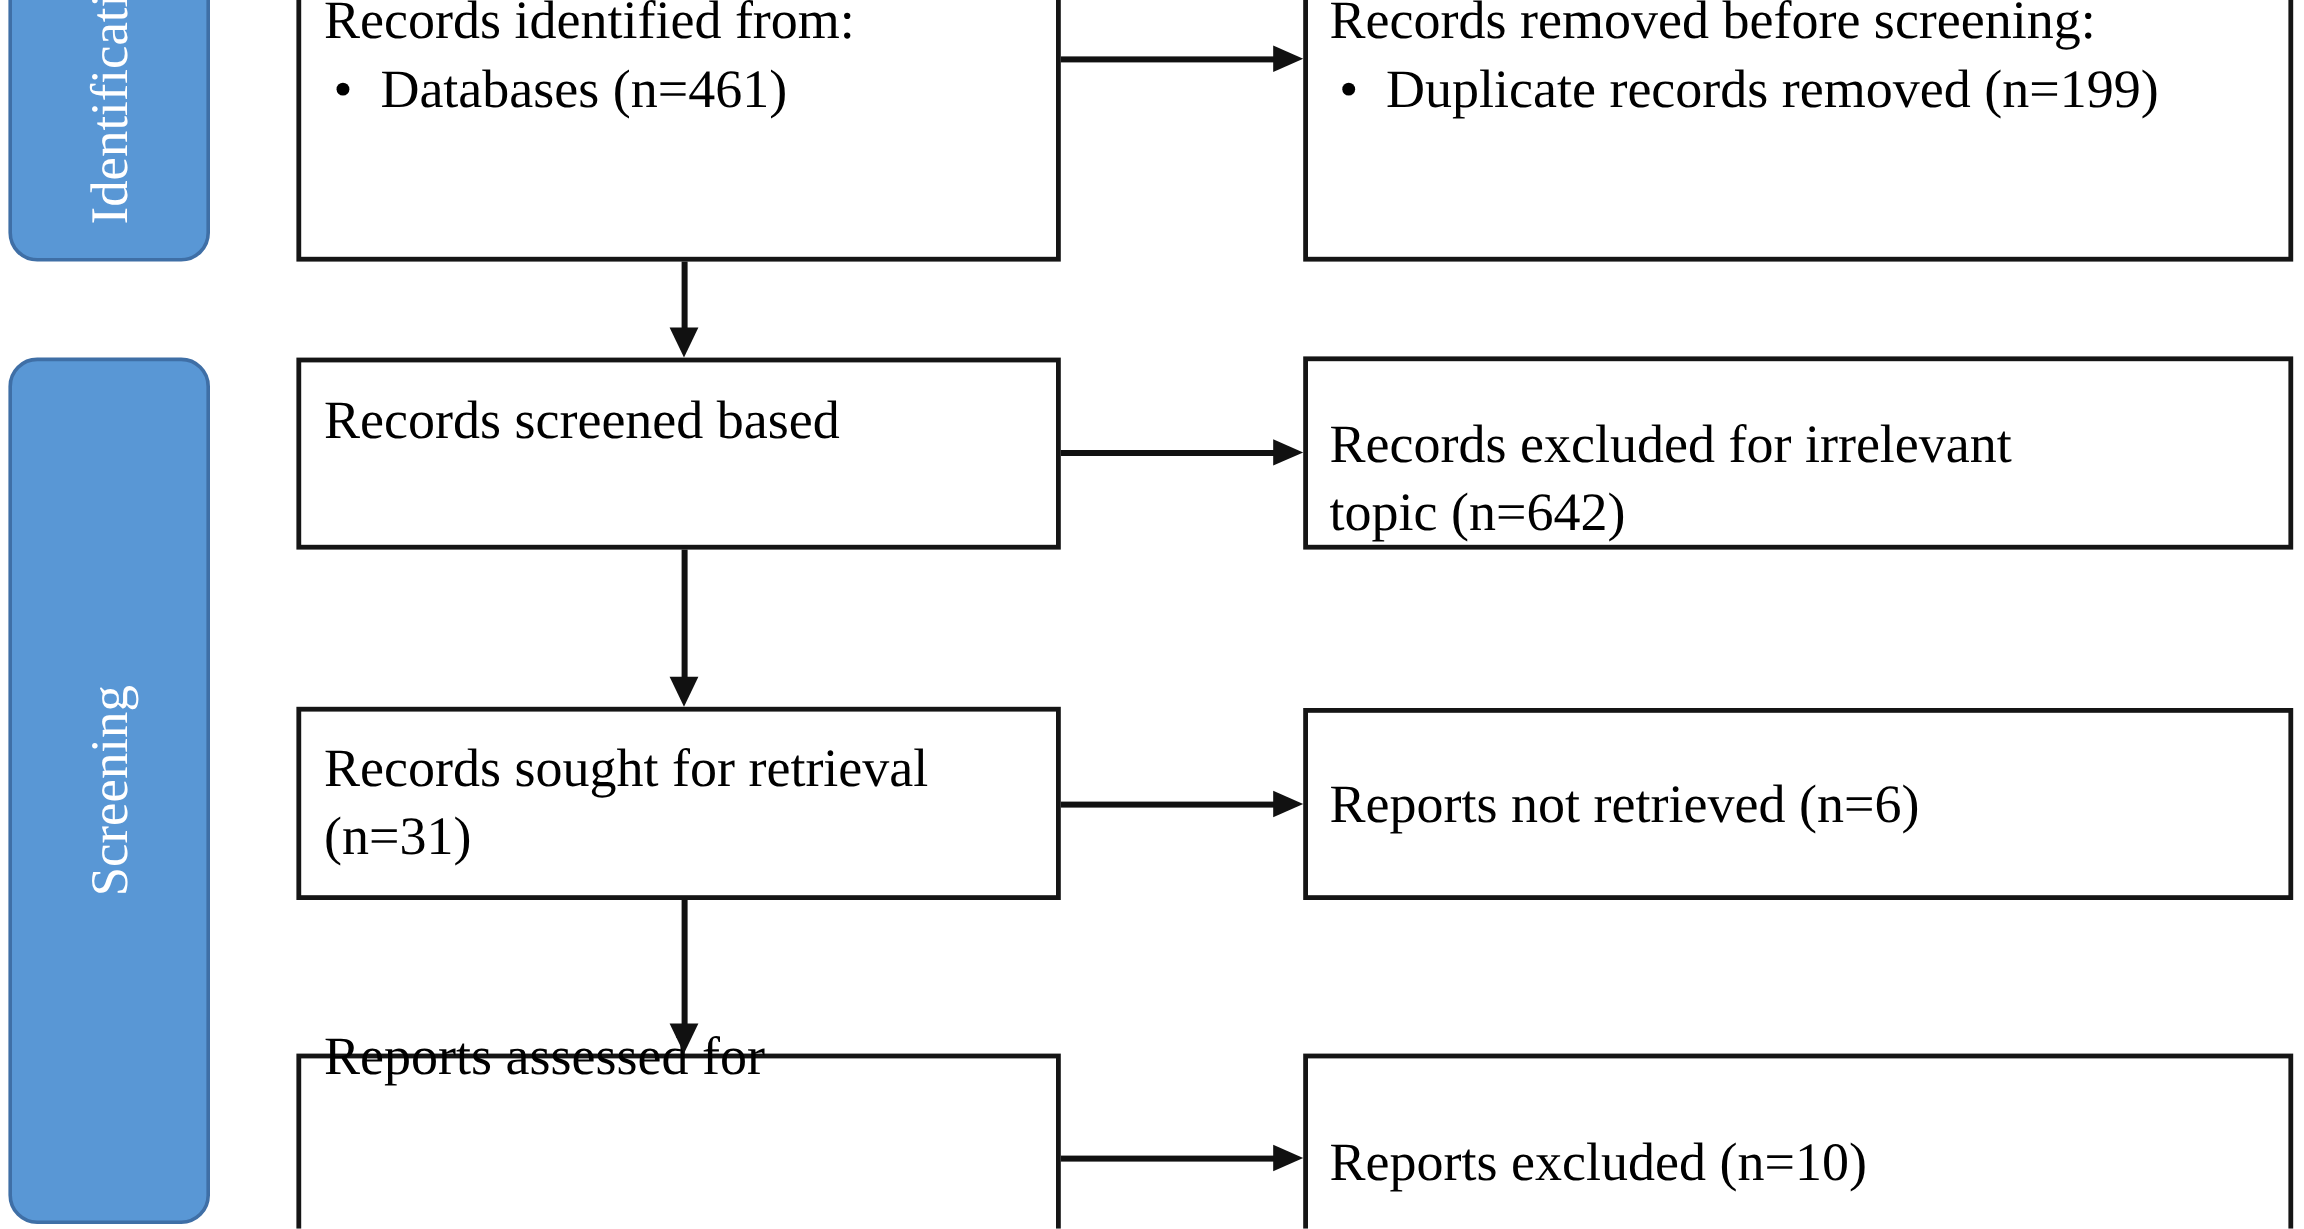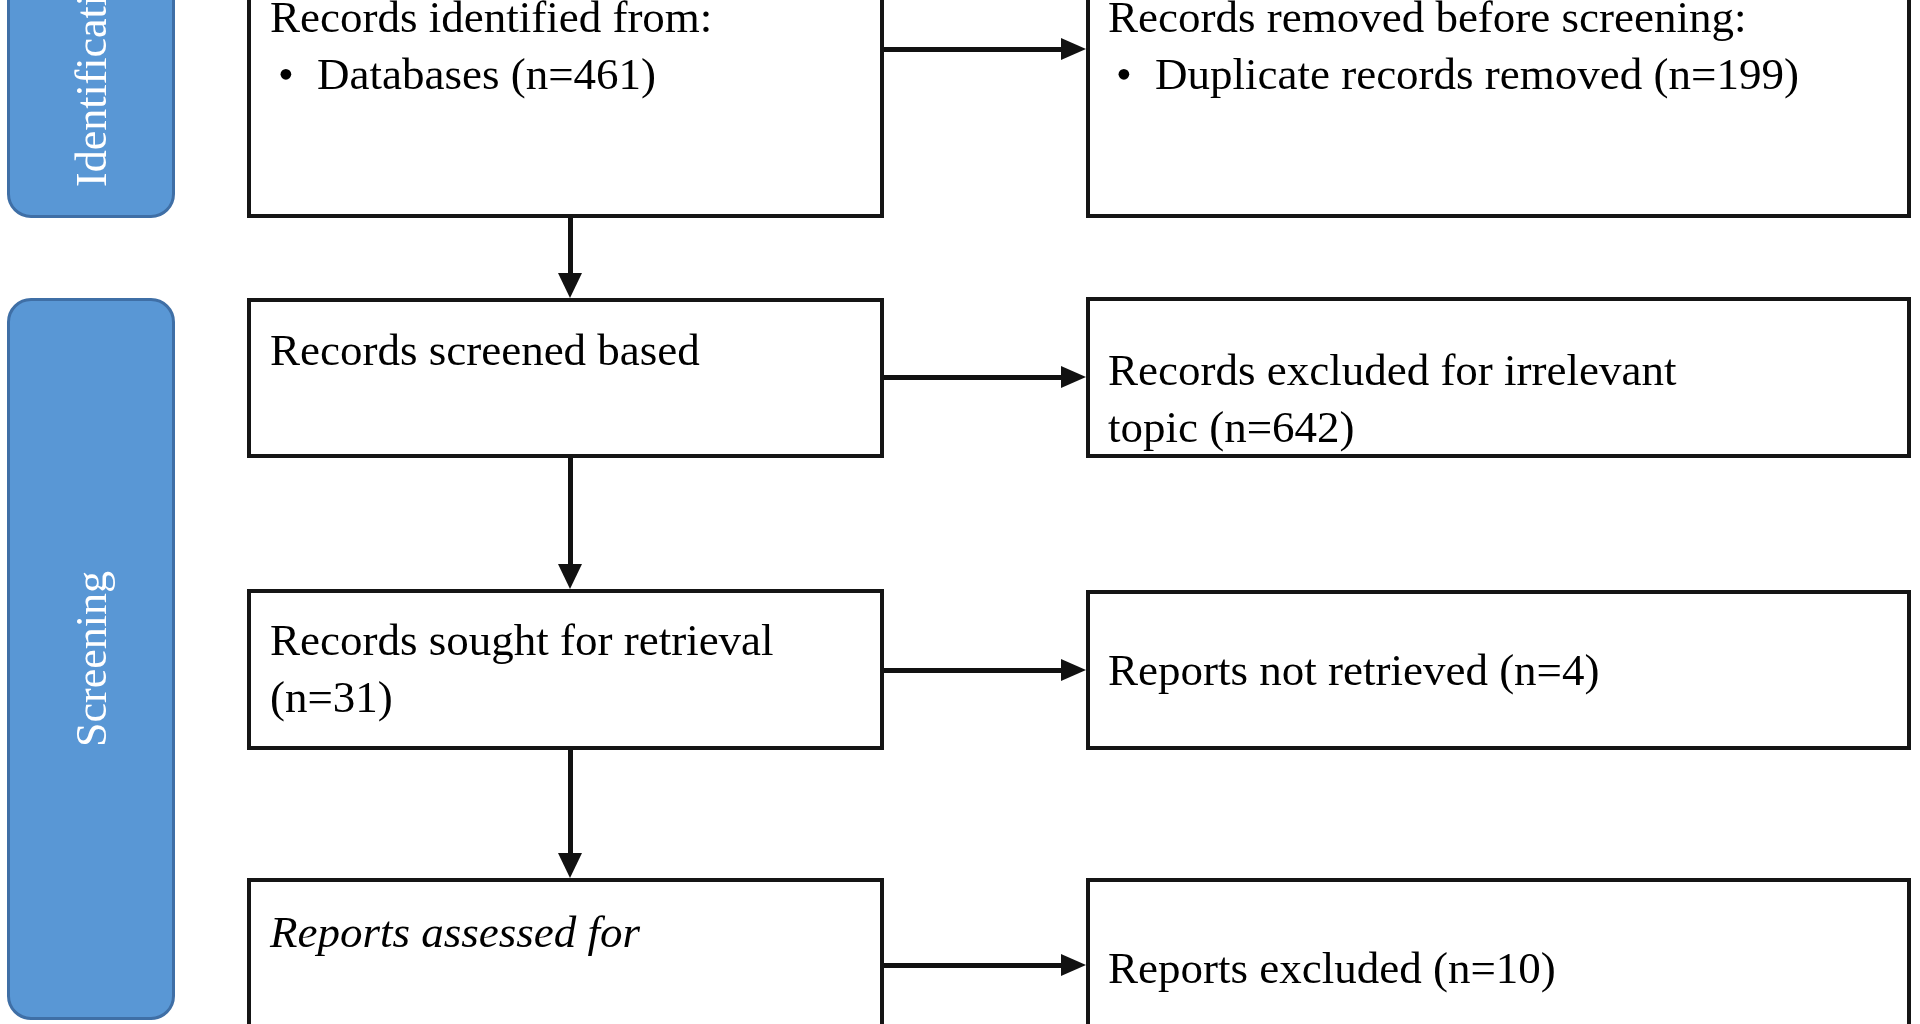--- a/index.html
+++ b/index.html
@@ -62,21 +62,21 @@
     font-size: 45px;
     line-height: 57px;
     white-space: nowrap;
   }
   .t1l { left: 270px;  top: -11px; }
   .t1r { left: 1108px; top: -11px; }
   .t2l { left: 270px;  top: 322px; }
   .t2r { left: 1108px; top: 342px; }
   .t3l { left: 270px;  top: 612px; }
   .t3r { left: 1108px; top: 642px; }
-  .t4l { left: 270px;  top: 904px; font-style: italic; }
+  .t4l { left: 270px;  top: 852px; }
   .t4r { left: 1108px; top: 940px; }
   .bullet-line { display: flex; }
   .bullet-glyph {
     display: inline-block;
     width: 47px;
     padding-left: 8px;
     box-sizing: border-box;
   }
 
   
@@ -155,21 +155,21 @@
     <div>Records excluded for irrelevant</div>
     <div>topic (n=642)</div>
   </div>
 
   <div class="tblock t3l">
     <div>Records sought for retrieval</div>
     <div>(n=31)</div>
   </div>
 
   <div class="tblock t3r">
-    <div>Reports not retrieved (n=4)</div>
+    <div>Reports not retrieved (n=6)</div>
   </div>
 
   <div class="tblock t4l">
     <div>Reports assessed for</div>
   </div>
 
   <div class="tblock t4r">
     <div>Reports excluded (n=10)</div>
   </div>
 

